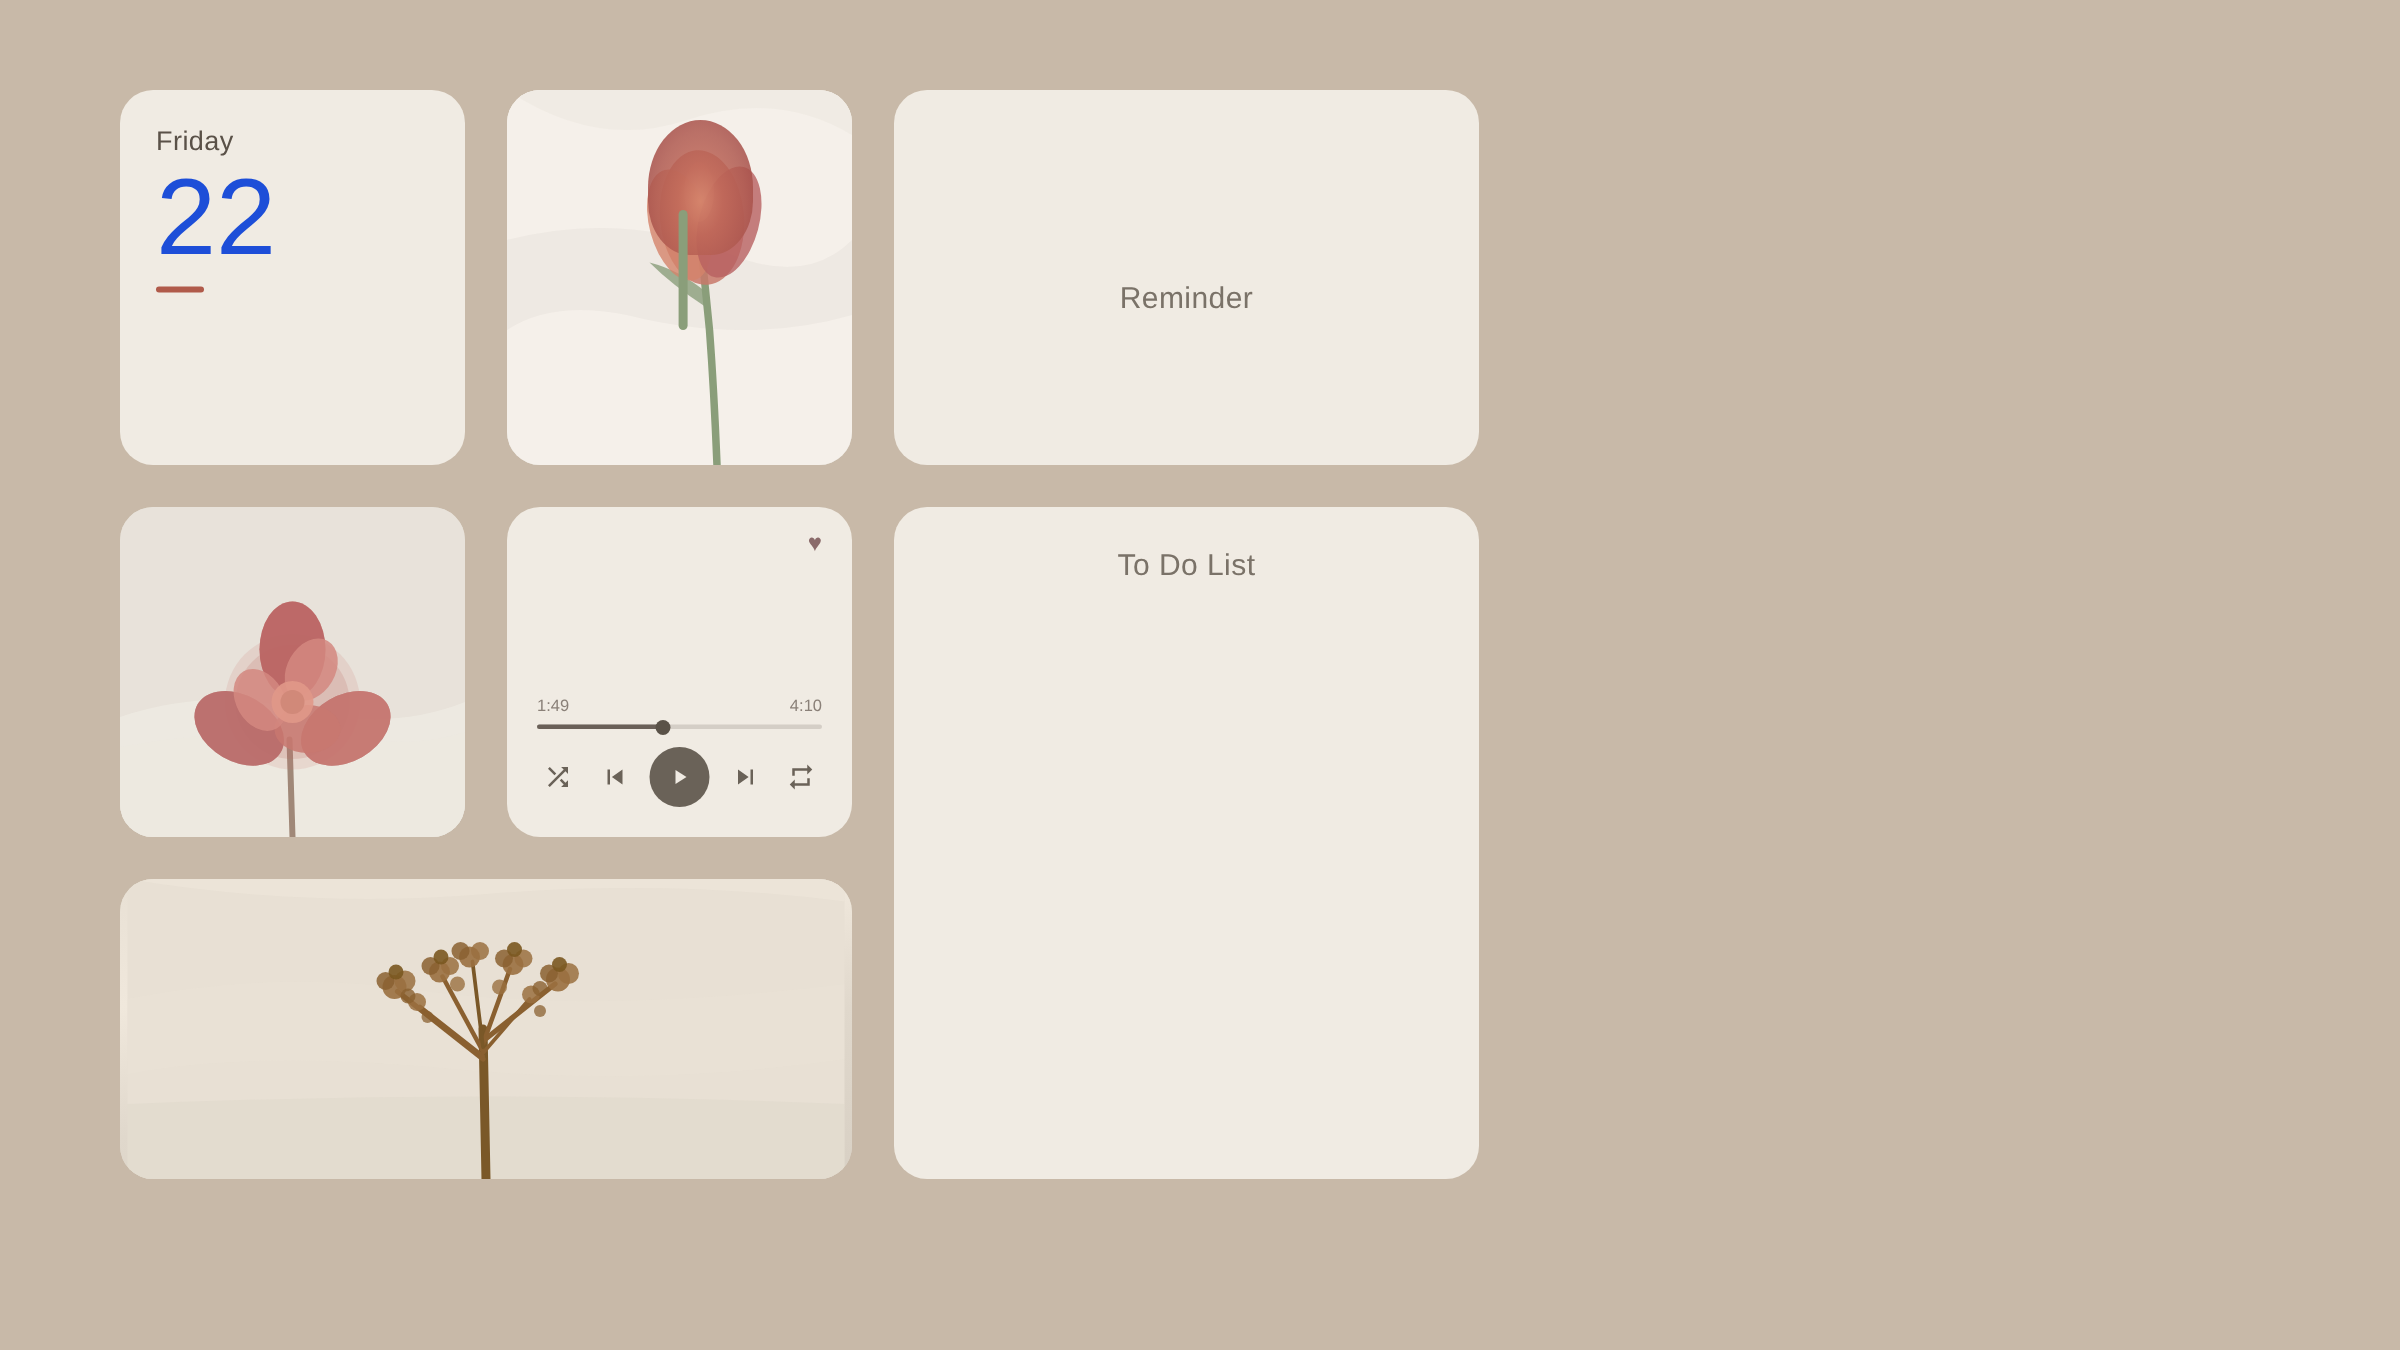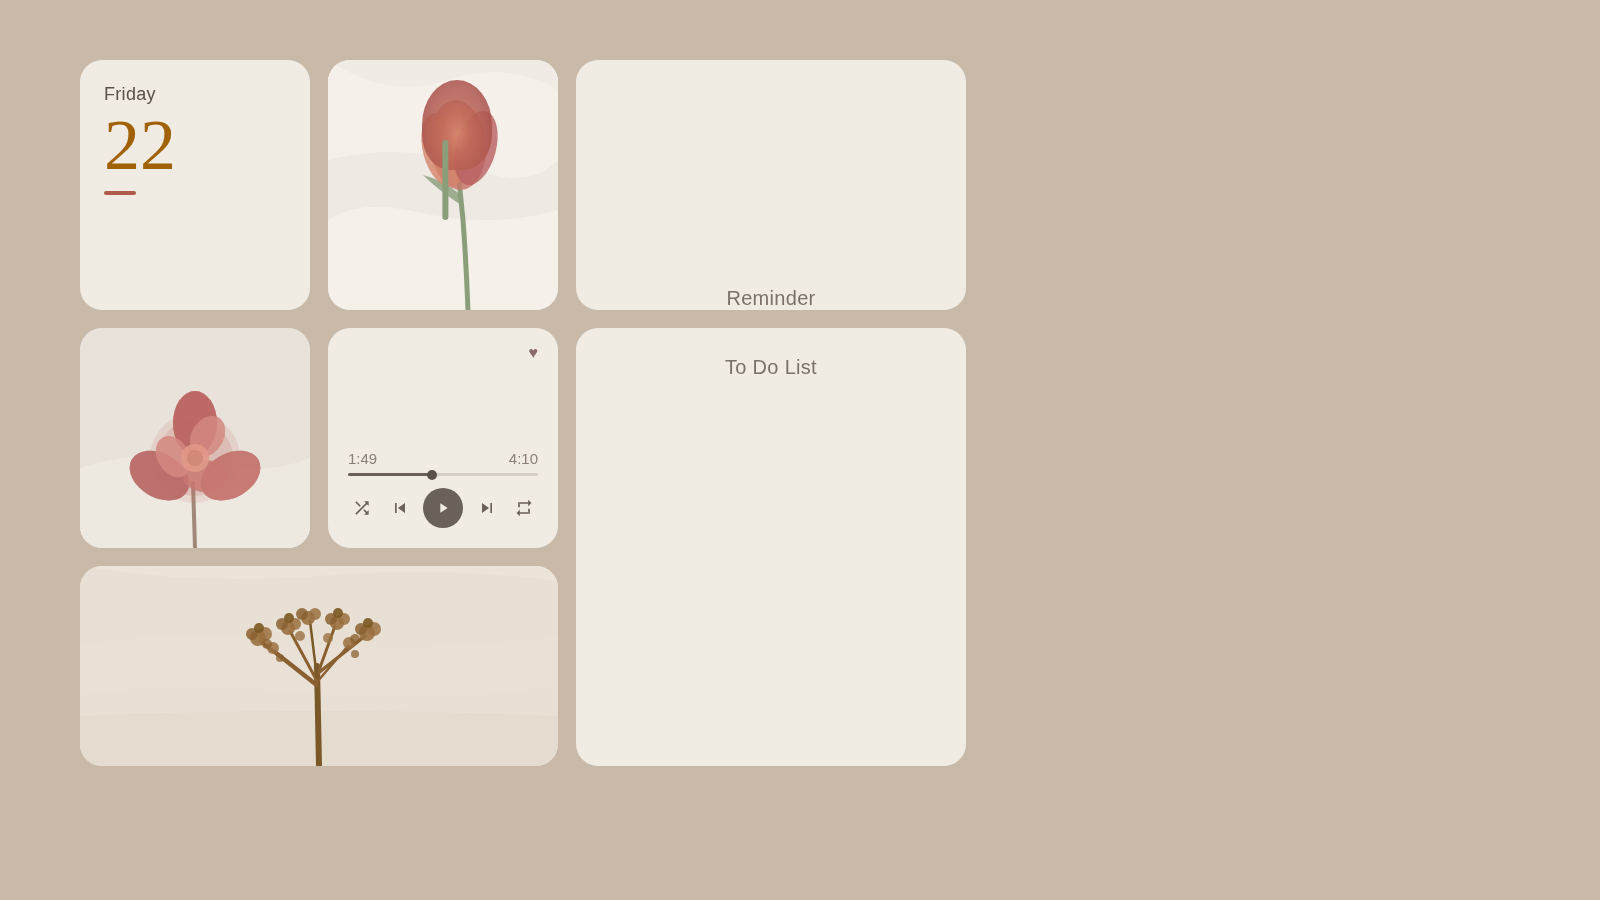--- a/index.html
+++ b/index.html
@@ -18,21 +18,21 @@
       font-family: -apple-system, BlinkMacSystemFont, 'Helvetica Neue', sans-serif;
       overflow: hidden;
     }
 
     .dashboard {
       width: 1440px;
       height: 780px;
       display: grid;
       grid-template-columns: 230px 230px 390px 390px;
       grid-template-rows: 250px 220px 200px;
-      gap: 18px;
+      gap: 28px;
     }
 
     .widget {
       background-color: #f0ebe3;
       border-radius: 22px;
       overflow: hidden;
       position: relative;
     }
 
     
@@ -47,24 +47,23 @@
     .cal-day {
       font-size: 18px;
       font-weight: 400;
       color: #5a5148;
       letter-spacing: 0.3px;
     }
 
     .cal-date {
       font-size: 72px;
       font-weight: 300;
-      color: #a16207;
+      color: #1d4ed8;
       line-height: 1;
       margin-top: 4px;
-      font-family: Liberation Serif, serif;
     }
 
     .cal-accent {
       width: 32px;
       height: 4px;
       background-color: #b05a4a;
       border-radius: 2px;
       margin-top: 10px;
       margin-bottom: 14px;
     }
@@ -168,21 +167,21 @@
       font-size: 16px;
     }
 
     .music-progress-container {
       margin-bottom: 12px;
     }
 
     .music-time-row {
       display: flex;
       justify-content: space-between;
-      font-size: 15px;
+      font-size: 11px;
       color: #8a8078;
       margin-bottom: 6px;
     }
 
     .music-progress-bar {
       width: 100%;
       height: 3px;
       background-color: #d4cec6;
       border-radius: 2px;
       position: relative;
@@ -234,21 +233,21 @@
       border: none;
       cursor: pointer;
       font-size: 16px;
     }
 
     
     .widget-reminder {
       grid-column: 3;
       grid-row: 1;
       display: flex;
-      align-items: flex-end;
+      align-items: center;
       justify-content: center;
       padding-top: 28px;
     }
 
     .widget-title {
       font-size: 20px;
       font-weight: 400;
       color: #7a7268;
       letter-spacing: 0.3px;
     }

